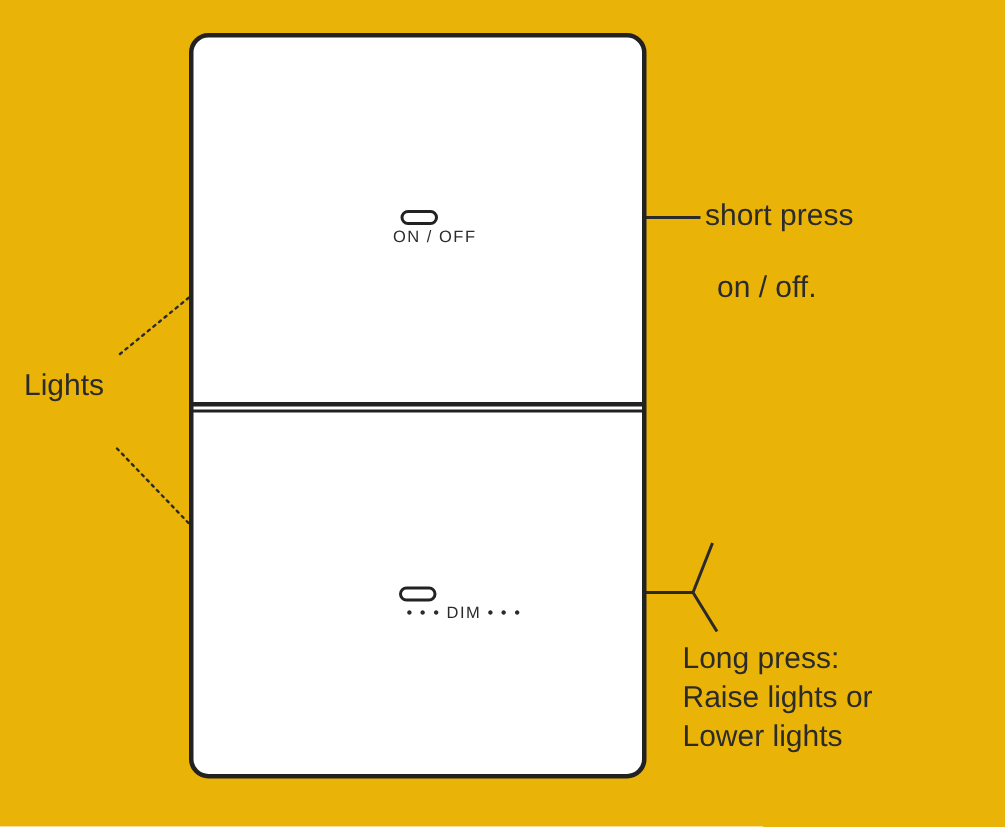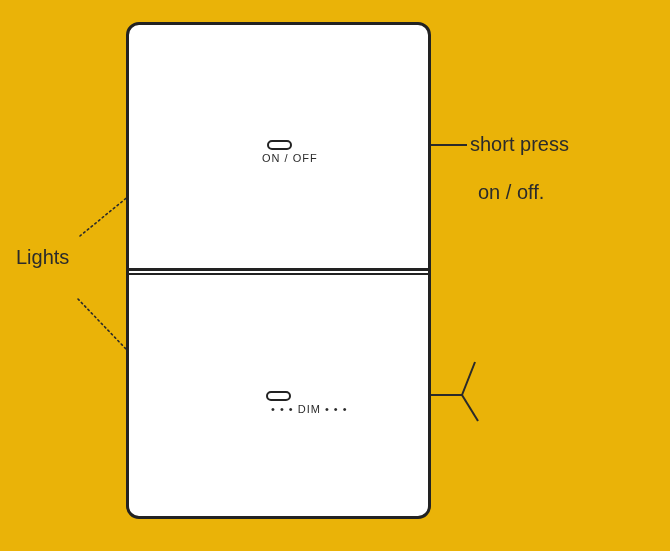--- a/index.html
+++ b/index.html
@@ -119,14 +119,19 @@
   </div>
 
   <div class="note note-onoff">
     <div class="l1">short press</div>
     <div class="l2">on / off.</div>
   </div>
 
   <div class="note note-brightness">
   </div>
 
+  <div class="note note-longpress">
+    <div class="l1">Long press:</div>
+    <div class="l2">Raise lights or</div>
+    <div class="l3">Lower lights</div>
+  </div>
 
 </div>
 
 </body></html>

